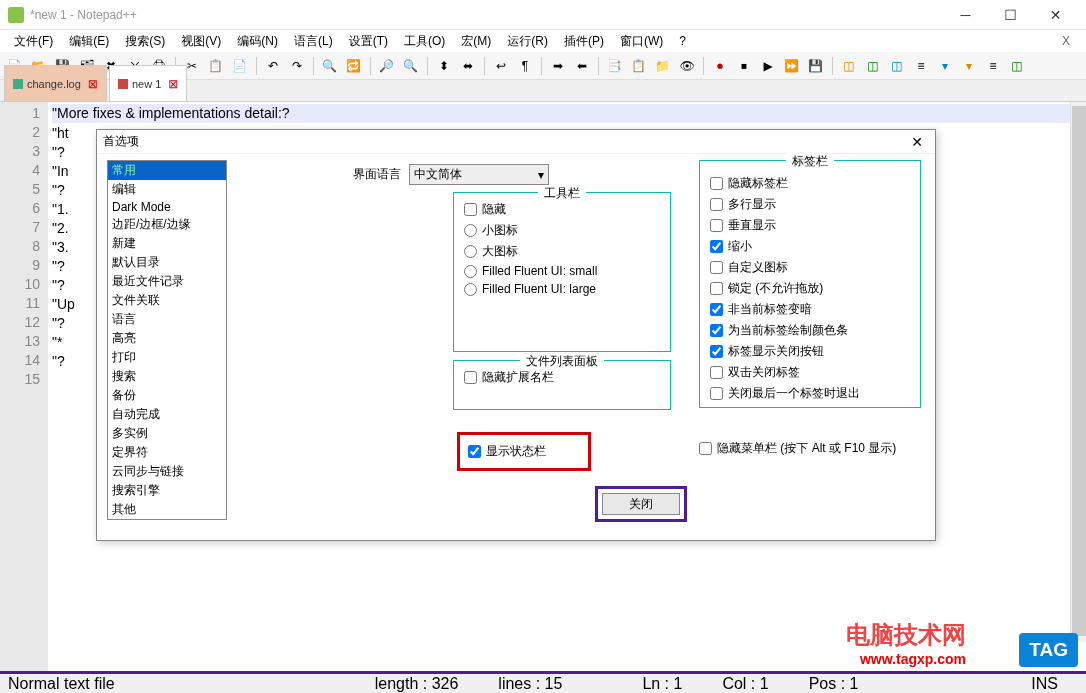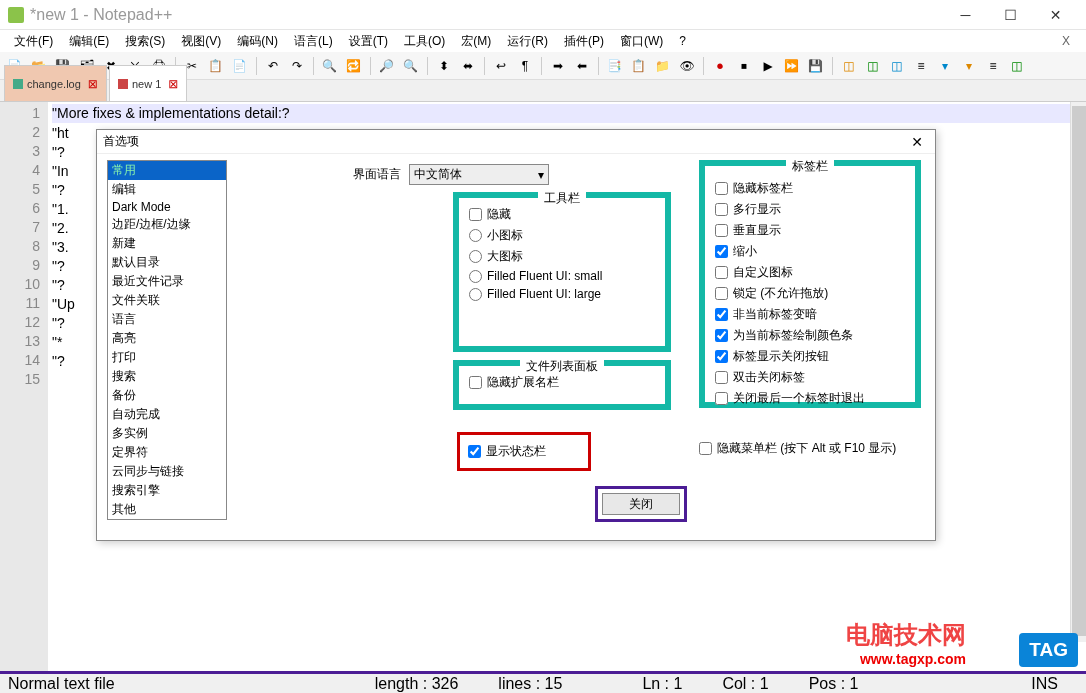--- a/index.html
+++ b/index.html
@@ -1,21 +1,21 @@
 <!DOCTYPE html>
 <html><head>
 <meta charset="utf-8">
 <style>
 * { box-sizing: border-box; margin: 0; padding: 0; font-family: "Microsoft YaHei", Arial, sans-serif; }
 body { background: #fff; font-size: 12px; overflow: hidden; width: 1086px; height: 693px; position: relative; }
 
 
 .titlebar { height: 30px; background: #fff; display: flex; align-items: center; padding: 0 8px; border-bottom: 1px solid #e5e5e5; }
 .titlebar .app-icon { width: 16px; height: 16px; background: #8bc34a; border-radius: 2px; margin-right: 6px; display:inline-block;}
-.titlebar .title { color: #999; font-size: 16px; flex: 1; }
+.titlebar .title { color: #999; font-size: 12px; flex: 1; }
 .titlebar .win-btn { width: 45px; height: 30px; display: flex; align-items: center; justify-content: center; color: #333; font-size: 14px; }
 
 
 .menubar { height: 22px; background: #fff; display: flex; align-items: center; padding: 0 6px; font-size: 12px; }
 .menubar .menu-item { padding: 2px 8px; cursor: default; }
 .menubar .spacer { flex: 1; }
 .menubar .x-btn { padding: 0 10px; color: #666; }
 
 
 .toolbar { height: 28px; background: #f6f6f6; border-bottom: 1px solid #ddd; display: flex; align-items: center; padding: 0 4px; gap: 2px; }
@@ -48,21 +48,21 @@
 .dialog-title .dlg-close { margin-left: auto; font-size: 14px; padding: 0 6px; }
 .dialog-body { display: flex; padding: 6px 10px; gap: 12px; height: calc(100% - 24px);}
 .listbox { width: 120px; height: 360px; border: 1px solid #888; background:#fff; overflow:hidden; font-size:12px;}
 .listbox .li-item { padding: 1px 4px; }
 .listbox .li-item.selected { background: #0a64c8; color: #86efac; }
 .right-pane { flex: 1; position: relative; }
 
 .lang-row { display:flex; align-items:center; gap:8px; margin: 4px 0 10px 114px;}
 .dropdown { border:1px solid #888; background:#eee; padding:1px 4px; width:140px; display:flex; align-items:center; justify-content:space-between; font-size:12px;}
 
-.fieldset { border: 6px solid #14b8a6; padding: 6px 10px 10px; margin-bottom: 10px; position:relative;}
+.fieldset { border: 1px solid #14b8a6; padding: 6px 10px 10px; margin-bottom: 10px; position:relative;}
 .fieldset .legend { position:absolute; top:-8px; left:50%; transform:translateX(-50%); background:#fff; padding:0 6px; font-size:12px;}
 .opt { display:flex; align-items:center; gap:5px; font-size:12px; padding: 2px 0;}
 .opt input { margin:0; }
 
 .toolbar-box { position:absolute; left:214px; top:32px; width:218px; height:160px;}
 .filelist-box { position:absolute; left:214px; top:200px; width:218px; height:50px;}
 .tabbar-box { position:absolute; left:460px; top:0px; width:222px; height:248px;}
 .tabbar-box .legend { left:50%; }
 .tabbar-box .opts { margin-top:6px;}
 

